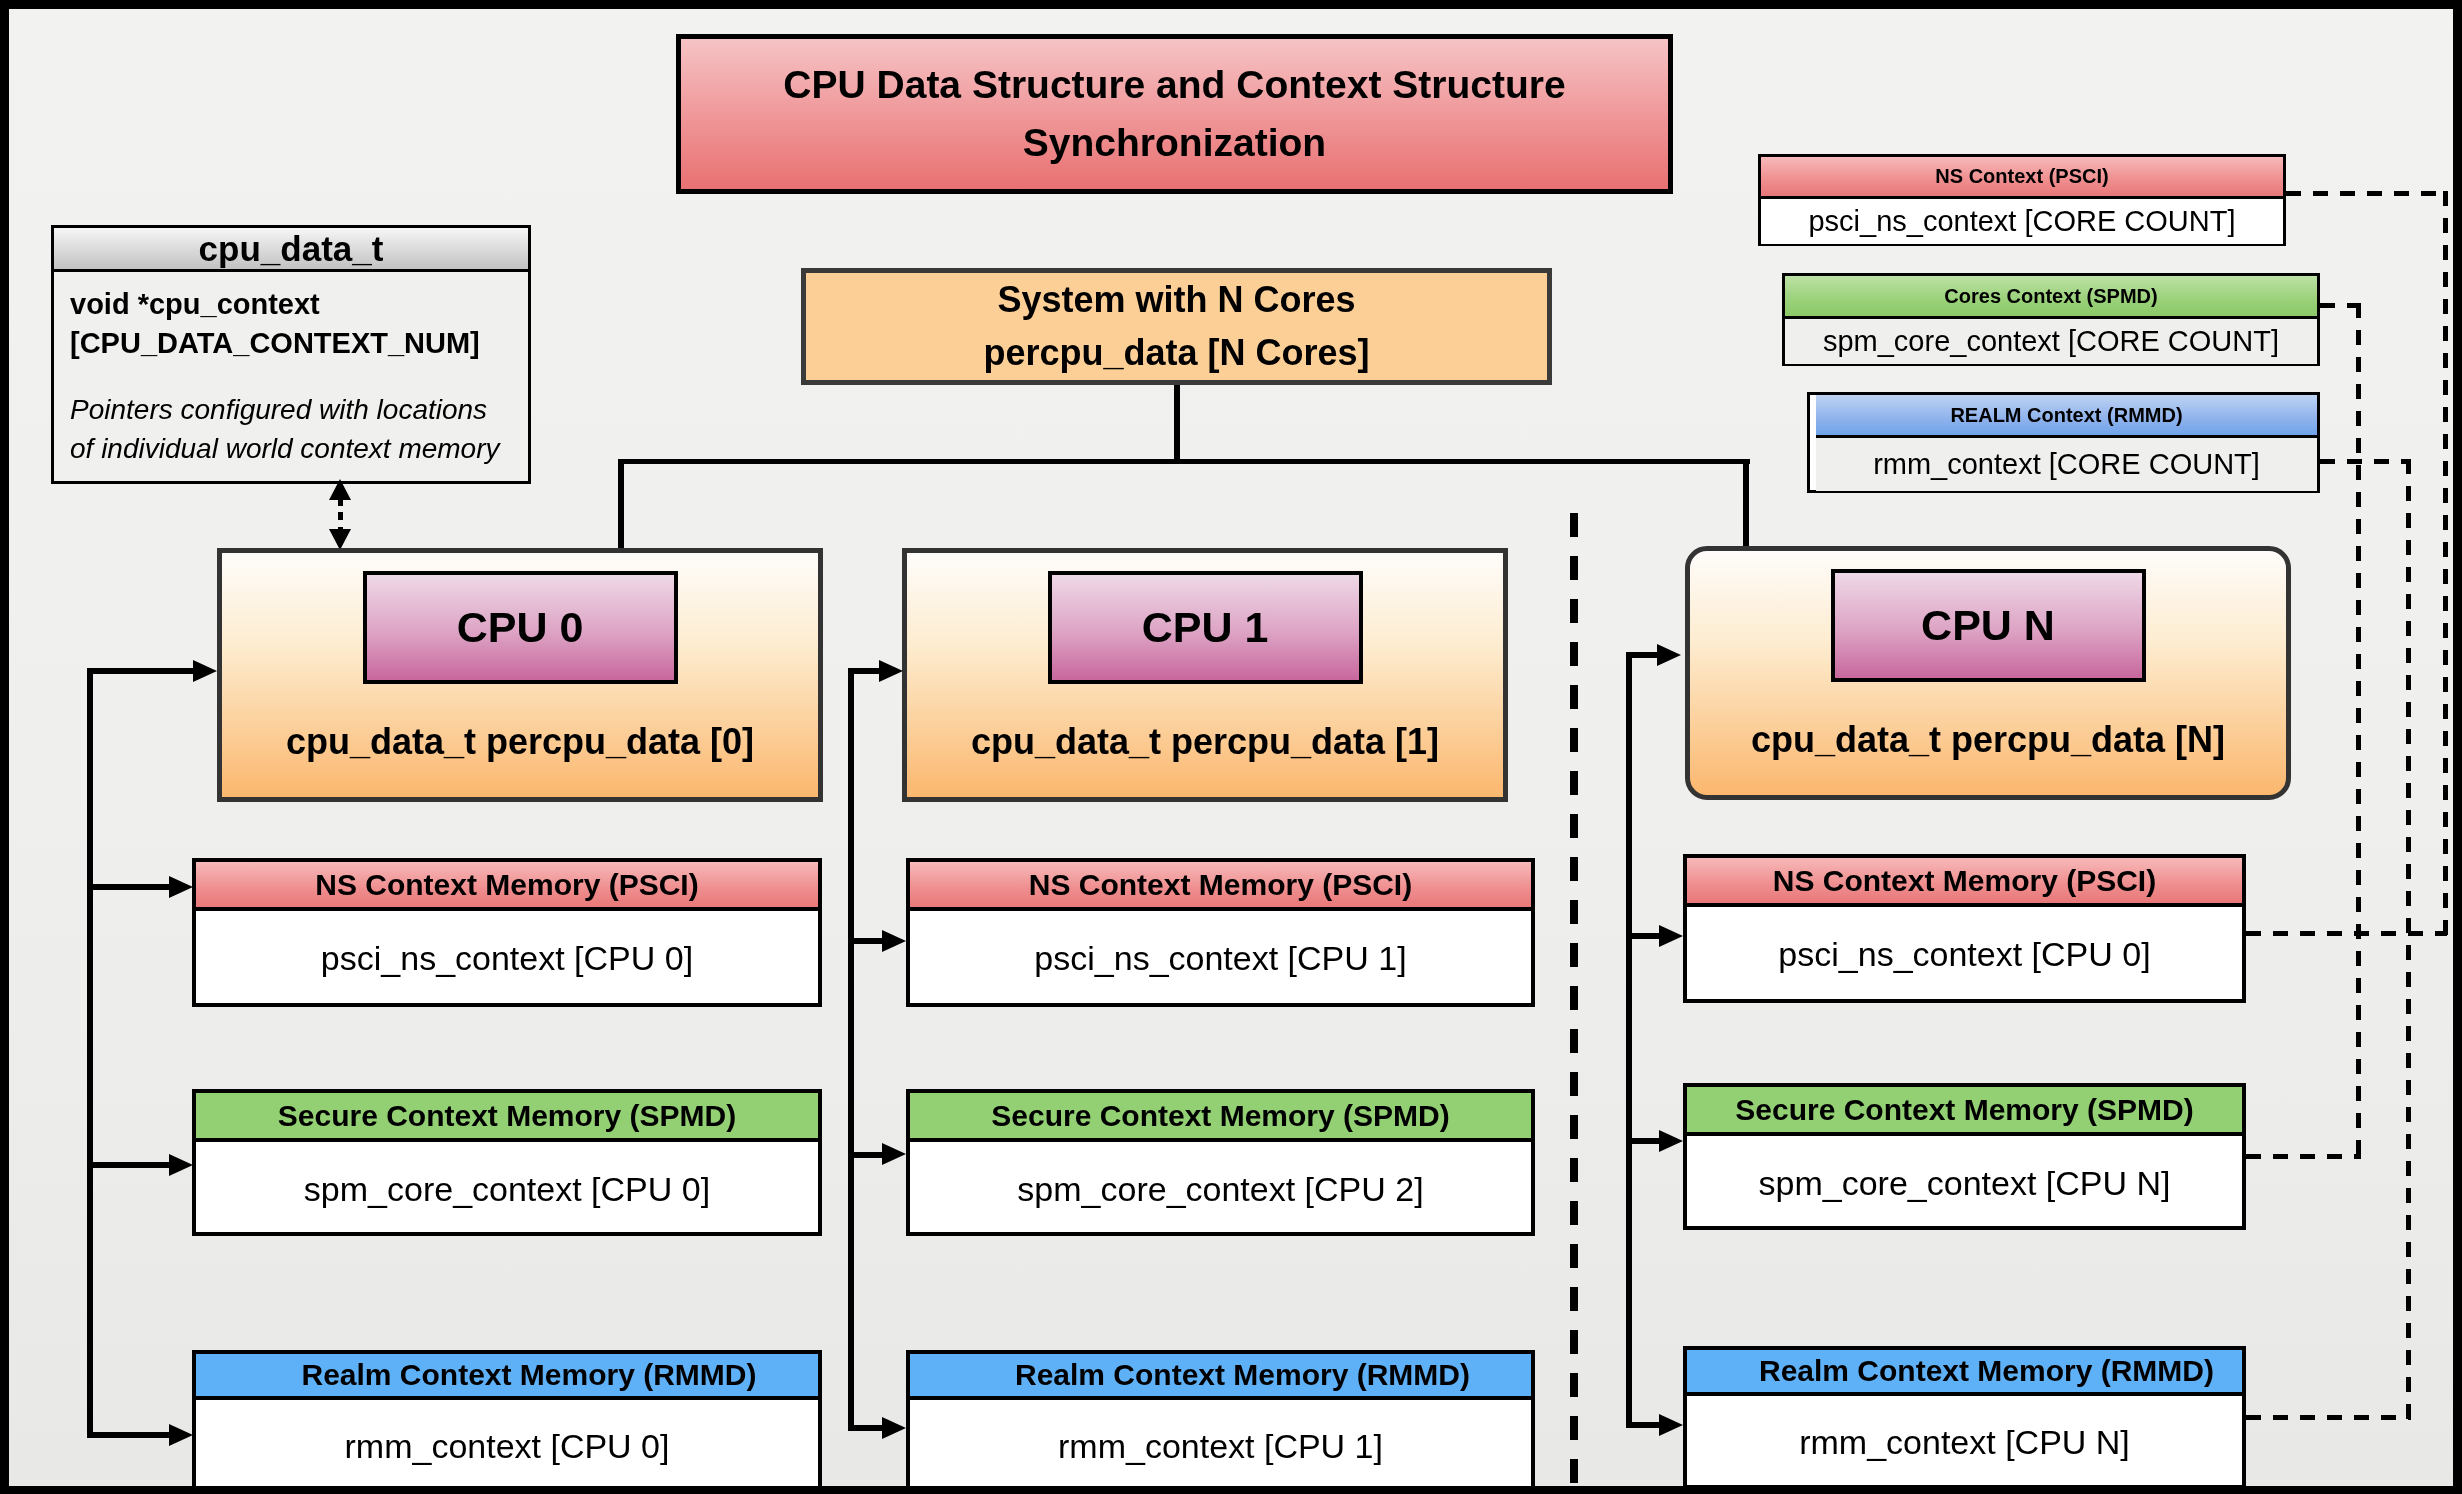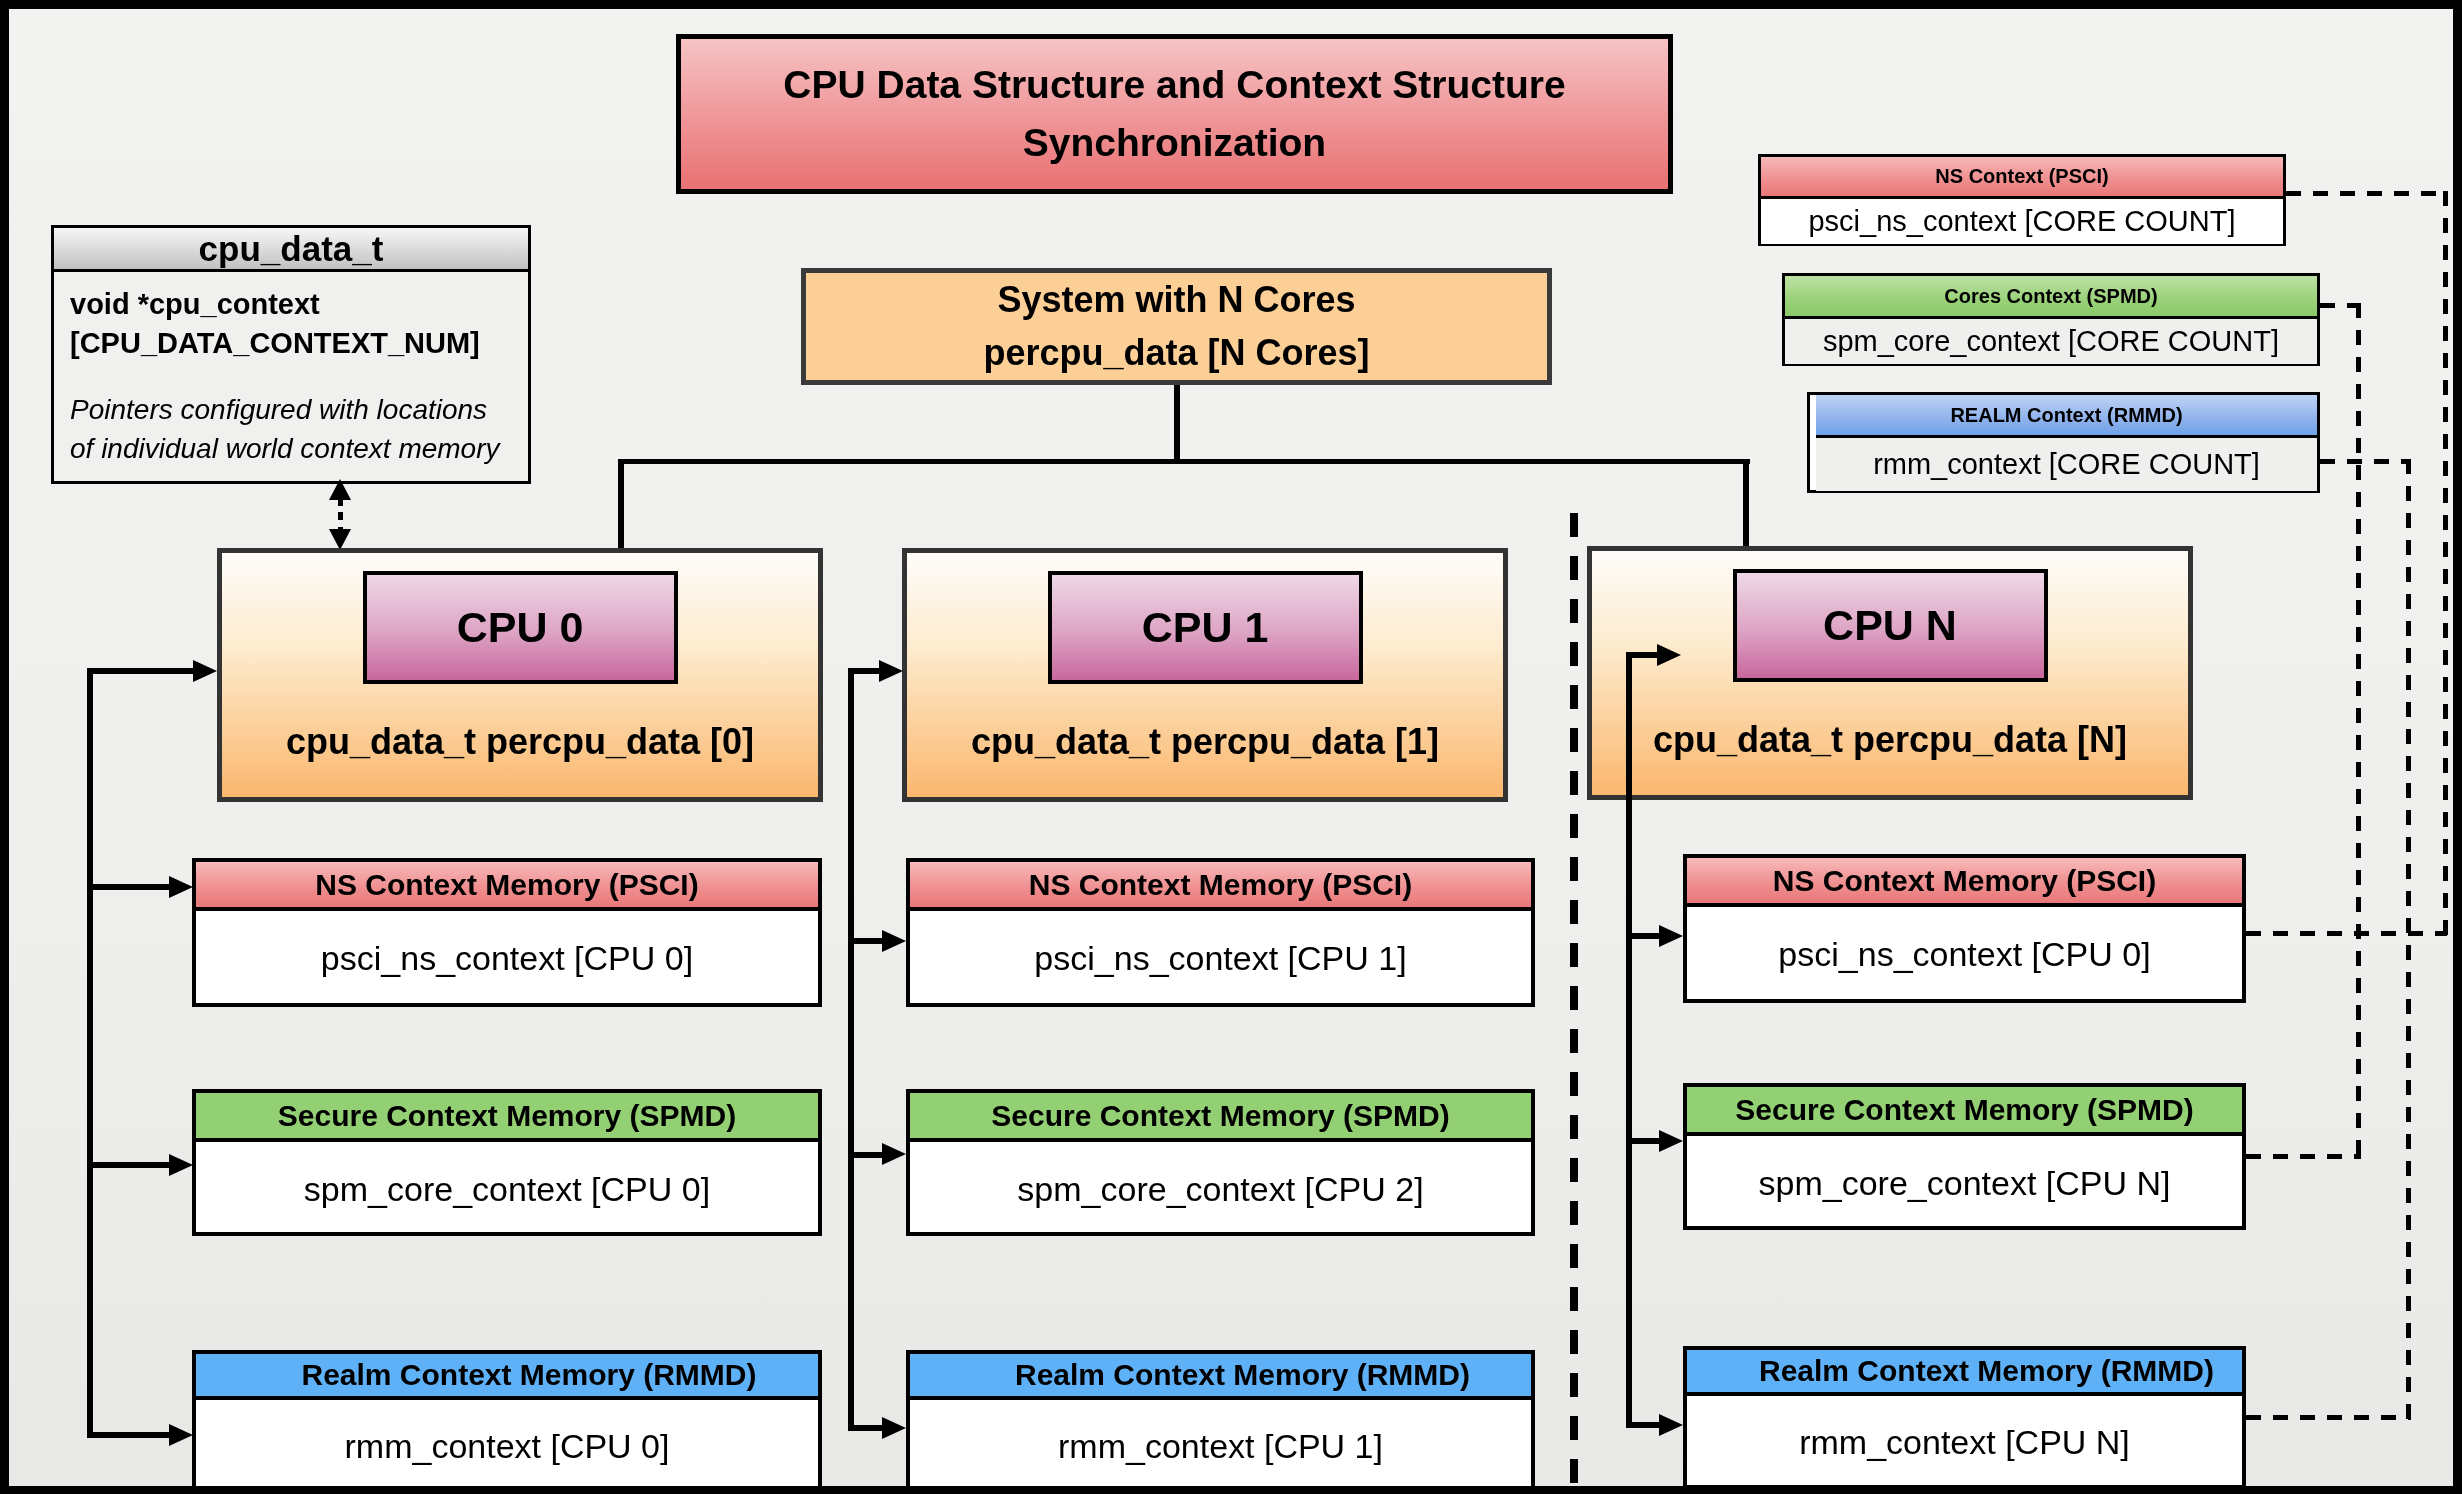--- a/index.html
+++ b/index.html
@@ -184,21 +184,21 @@
   <div class="abs vline" style="left:839px; top:659px; height:763px;"></div>
   <div class="abs hline" style="left:839px; top:659px; width:32px; height:6.2px;"></div>
   <div class="abs arrow-r" style="left:870px; top:651px;"></div>
   <div class="abs hline" style="left:839px; top:929px; width:36px; height:6.2px;"></div>
   <div class="abs arrow-r" style="left:873px; top:921px;"></div>
   <div class="abs hline" style="left:839px; top:1143px; width:36px; height:6.2px;"></div>
   <div class="abs arrow-r" style="left:873px; top:1134px;"></div>
   <div class="abs hline" style="left:839px; top:1416px; width:36px; height:6.2px;"></div>
   <div class="abs arrow-r" style="left:873px; top:1408px;"></div>
 
-  <div class="abs cpu-box" style="left:1578px; top:537px;">
+  <div class="abs cpu-box" style="left:1676px; top:537px;border-radius:22px;">
     <div class="cpu-label">CPU N</div>
     <div class="cpu-data-label">cpu_data_t percpu_data [N]</div>
   </div>
   <div class="abs ctx-box" style="left:1674px; top:845px; width:563px; height:149px;">
     <div class="ctx-hdr hdr-ns" style="height:45px;">NS Context Memory (PSCI)</div>
     <div class="ctx-body" style="height:95px;">psci_ns_context [CPU 0]</div>
   </div>
   <div class="abs ctx-box" style="left:1674px; top:1074px; width:563px; height:147px;">
     <div class="ctx-hdr hdr-secure" style="height:45px;">Secure Context Memory (SPMD)</div>
     <div class="ctx-body" style="height:94px;">spm_core_context [CPU N]</div>

